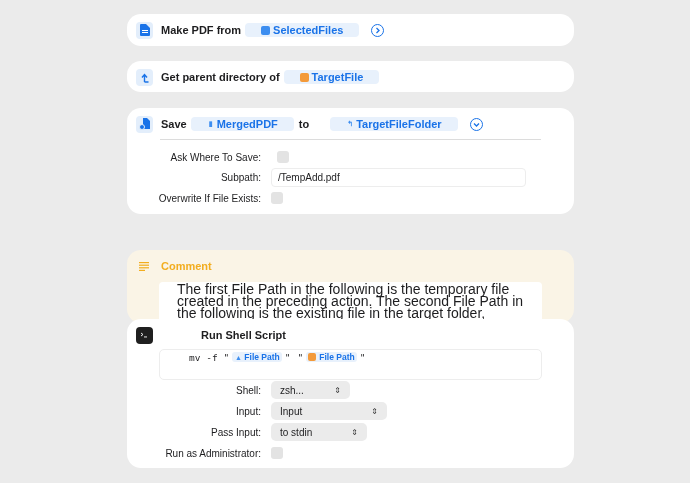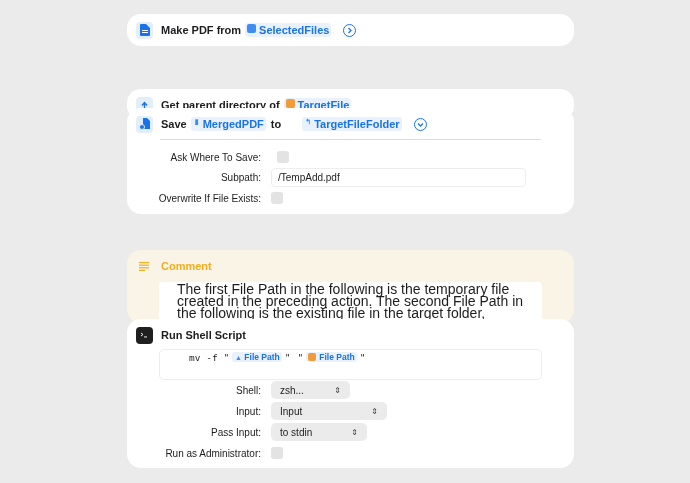--- a/index.html
+++ b/index.html
@@ -6,21 +6,21 @@
   html, body { width: 690px; height: 483px; background: #ebebeb; overflow: hidden; }
   body { font-family: "Liberation Sans", sans-serif; font-size: 11px; color: #1d1d1f; position: relative; }
 
   .card { position: absolute; left: 127px; width: 447px; background: #ffffff; border-radius: 14px; }
   .card-header { position: absolute; left: 9px; display: flex; align-items: center; height: 20px; }
   .action-icon { width: 17px; height: 17px; border-radius: 4px; display: flex; align-items: center; justify-content: center; margin-right: 8px; }
   .icon-blue-bg { background: #e3eefb; }
   .title { font-weight: bold; font-size: 11px; color: #1d1d1f; white-space: nowrap; }
   .plain { font-weight: bold; font-size: 11px; color: #1d1d1f; margin: 0 5px; white-space: nowrap; }
 
-  .token { display: inline-flex; align-items: flex-start; background: #e8f1fc; border-radius: 4px; padding: 1px 2px; margin-left: 4px; color: #1a73e8; font-weight: bold; font-size: 11px; white-space: nowrap; }
+  .token { display: inline-flex; align-items: center; background: #e8f1fc; border-radius: 4px; padding: 1px 16px; margin-left: 4px; color: #1a73e8; font-weight: bold; font-size: 11px; white-space: nowrap; }
   .token-ic { width: 9px; height: 9px; border-radius: 2px; margin-right: 3px; display: inline-block; }
   .ic-blue { background: #3d8ef0; }
   .ic-orange { background: #f39a3a; }
   .ic-tiny { width: 8px; height: 8px; font-size: 7px; color: #3d8ef0; display:inline-flex; align-items:center; justify-content:center; margin-right: 2px; }
 
   .circle-btn { width: 13px; height: 13px; border: 1.4px solid #1a73e8; border-radius: 50%; margin-left: 12px; display: flex; align-items: center; justify-content: center; }
 
   .divider { position: absolute; left: 33px; right: 33px; height: 1px; background: #dcdcdc; }
 
   .row { position: absolute; display: flex; align-items: center; height: 18px; }
@@ -56,21 +56,21 @@
       <span>SelectedFiles</span>
     </span>
     <span class="circle-btn">
       <svg width="7" height="7" viewBox="0 0 7 7">
           <path d="M2.5 1l2.5 2.5-2.5 2.5" stroke="#1a73e8" stroke-width="1.3" fill="none"></path>
         </svg>
     </span>
   </div>
 </div>
 
-<div class="card" style="top:61px;height:31px;margin-top:28px;">
+<div class="card" style="top:61px;height:31px;">
   <div class="card-header" style="top:6px;">
     <div class="action-icon icon-blue-bg">
       <svg width="11" height="11" viewBox="0 0 11 11">
           <path d="M5.5 10V3M3 5.5l2.5-3 2.5 3M5.5 10h4" stroke="#1a73e8" stroke-width="1.4" fill="none"></path>
         </svg>
     </div>
     <span class="title">Get parent directory of</span>
     <span class="token">
       <span class="token-ic ic-orange"></span>
       <span>TargetFile</span>
@@ -127,21 +127,21 @@
           <rect y="5.2" width="10" height="1.2" fill="#f2ad1f"></rect>
           <rect y="7.8" width="6" height="1.2" fill="#f2ad1f"></rect>
         </svg>
     </div>
     <span class="comment-title">Comment</span>
   </div>
   <div class="comment-box" style="top:32px;">The first File Path in the following is the temporary file created in the preceding action. The second File Path in the following is the existing file in the target folder, which was set earlier in this shortcut.</div>
 </div>
 
 <div class="card" style="top:319px;height:149px;">
-  <div class="card-header" style="top:6px;">
+  <div class="card-header" style="top:6px;gap:40px;">
     <div class="action-icon" style="background:#1f1f1f;">
       <svg width="9" height="7" viewBox="0 0 9 7">
           <path d="M1 1l2 1.5L1 4" stroke="#fff" stroke-width="0.9" fill="none"></path>
           <rect x="4" y="4.5" width="3" height="0.9" fill="#fff"></rect>
         </svg>
     </div>
     <span class="title">Run Shell Script</span>
   </div>
 
   <div class="script-box" style="top:30px;padding-left:29px;">

